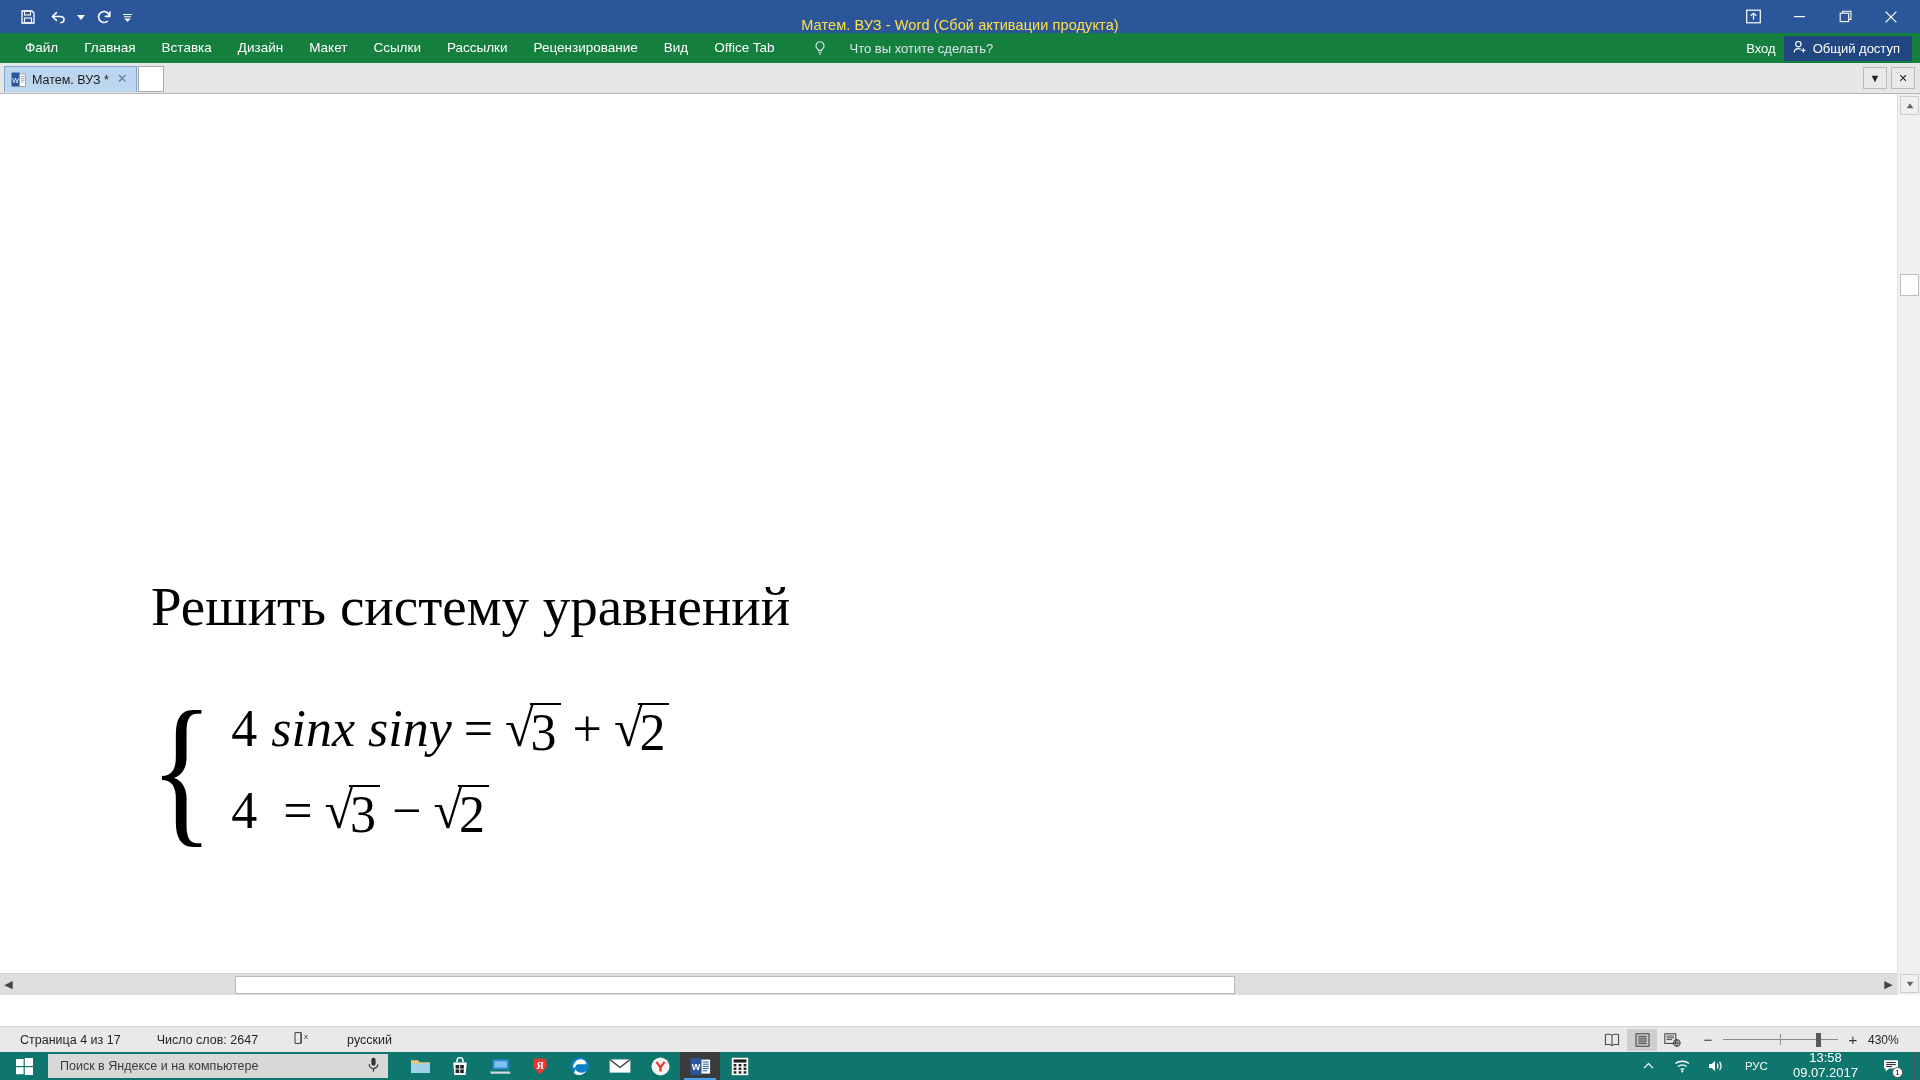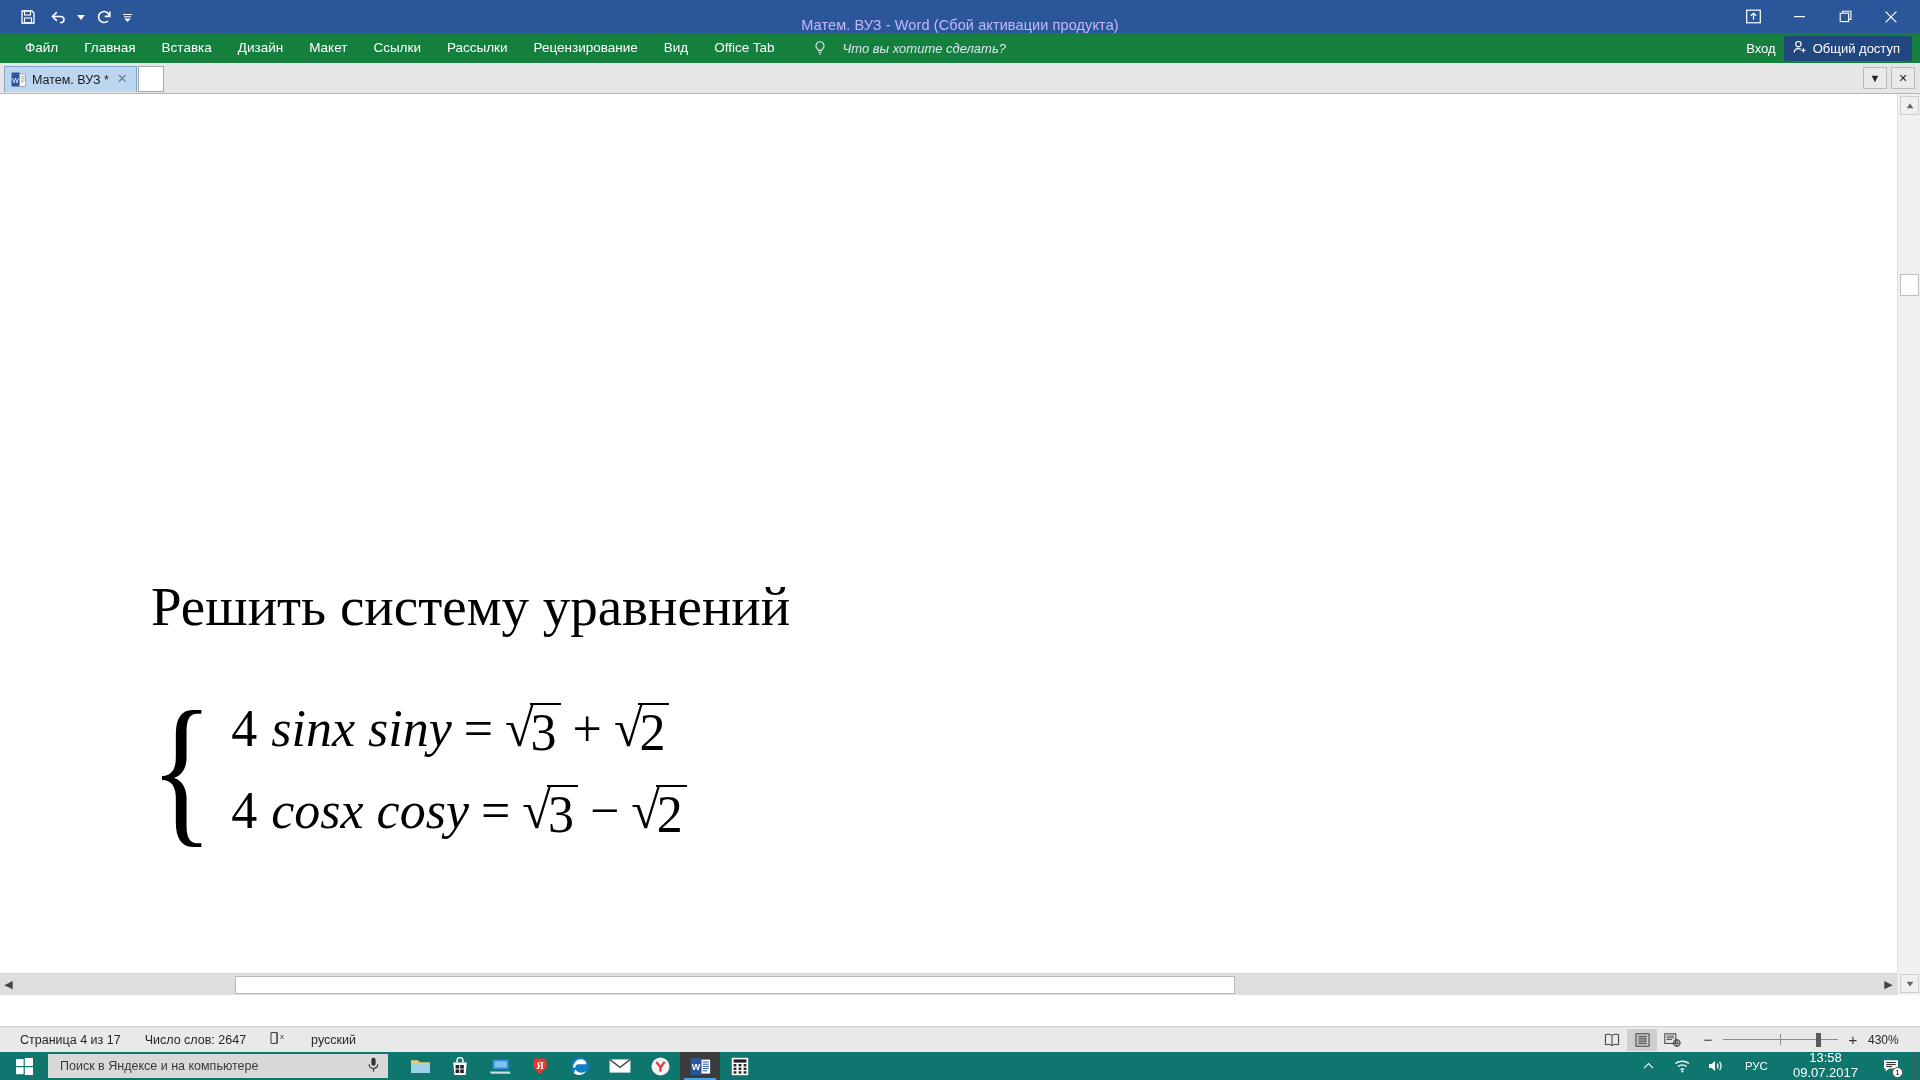--- a/index.html
+++ b/index.html
@@ -18,36 +18,36 @@
   .qat { position:absolute; left:14px; top:4px; display:flex; align-items:center; gap:2px; }
   .qat-btn {
     width:28px; height:26px; display:flex; align-items:center; justify-content:center;
     color:#ffffff;
   }
   .qat-btn svg { display:block; }
   .qat-caret { width:14px; height:26px; display:flex; align-items:center; justify-content:center; }
   .win-title {
     position:absolute; left:0; top:8px; width:1920px; height:33px;
     display:flex; align-items:center; justify-content:center;
-    font-size:14.5px; color:#c4b5fd; letter-spacing:.1px;
+    font-size:14.5px; color:#fde047; letter-spacing:.1px;
   }
   .win-ctrls { position:absolute; right:6px; top:0; height:33px; display:flex; align-items:center; }
   .win-btn {
     width:46px; height:33px; display:flex; align-items:center; justify-content:center;
     color:#ffffff;
   }
 
   
   .ribbontabs {
     position:absolute; left:0; top:33px; width:1920px; height:30px;
     background:#15803d; color:#ffffff; font-size:13.5px;
   }
   .rt-inner { display:flex; align-items:center; height:30px; padding-left:12px; gap:0; }
   .rt-item { padding:0 13px; height:30px; line-height:30px; white-space:nowrap; color:#ffffff; }
-  .tellme { display:flex; align-items:center; gap:17px; padding:0 12px; height:30px; color:#dbe4f2; font-size:13px; margin-left:14px;font-style:italic; }
+  .tellme { display:flex; align-items:center; gap:24px; padding:0 12px; height:30px; color:#dbe4f2; font-size:13px; margin-left:14px; }
   .tellme .bulb { display:flex; align-items:center; }
   .rt-right { position:absolute; right:8px; top:0; height:30px; display:flex; align-items:center; }
   .signin { font-size:13px; color:#ffffff; padding:0 8px; }
   .share {
     display:flex; align-items:center; gap:6px; font-size:13px; color:#ffffff;
     background:#22467f; padding:4px 12px 4px 9px; border-radius:2px;
   }
 
   
   .tabbar {
@@ -141,21 +141,21 @@
     position:absolute; left:218px; top:1px; width:1000px; height:18px;
     background:#ffffff; border:1px solid #b9b9b9;
   }
 
   
   .statusbar {
     position:absolute; left:0; top:1026px; width:1920px; height:26px;
     background:#e9e9e9; border-top:1px solid #d0d0d0;
     display:flex; align-items:center; font-size:12.5px; color:#262626;
   }
-  .sb-left { display:flex; align-items:center; gap:0; padding-left:8px; }
+  .sb-left { display:flex; align-items:center; gap:12px; padding-left:8px; }
   .sb-item { padding:0 12px; white-space:nowrap; }
   .sb-right { position:absolute; right:8px; display:flex; align-items:center; gap:0; }
   .viewbtn {
     width:30px; height:22px; display:flex; align-items:center; justify-content:center;
   }
   .viewbtn.active { background:#cfcfcf; }
   .zoomctl { display:flex; align-items:center; gap:8px; padding-left:14px; }
   .zoom-minus, .zoom-plus { font-size:15px; color:#333; width:14px; text-align:center; }
   .zoom-track { position:relative; width:115px; height:14px; display:flex; align-items:center; }
   .zoom-line { width:115px; height:1px; background:#8c8c8c; }
@@ -352,21 +352,20 @@
             <span class="op">+</span>
             <span class="rad">
               <span class="sign">√</span>
               <span class="num">2</span>
             </span>
           </div>
 
           <div class="eqrow">
             <span class="rom">4</span>
             <span style="width:14px"></span>
-            <span>cosx cosy</span>
             <span class="op">=</span>
             <span class="rad">
               <span class="sign">√</span>
               <span class="num">3</span>
             </span>
             <span class="op">−</span>
             <span class="rad">
               <span class="sign">√</span>
               <span class="num">2</span>
             </span>

